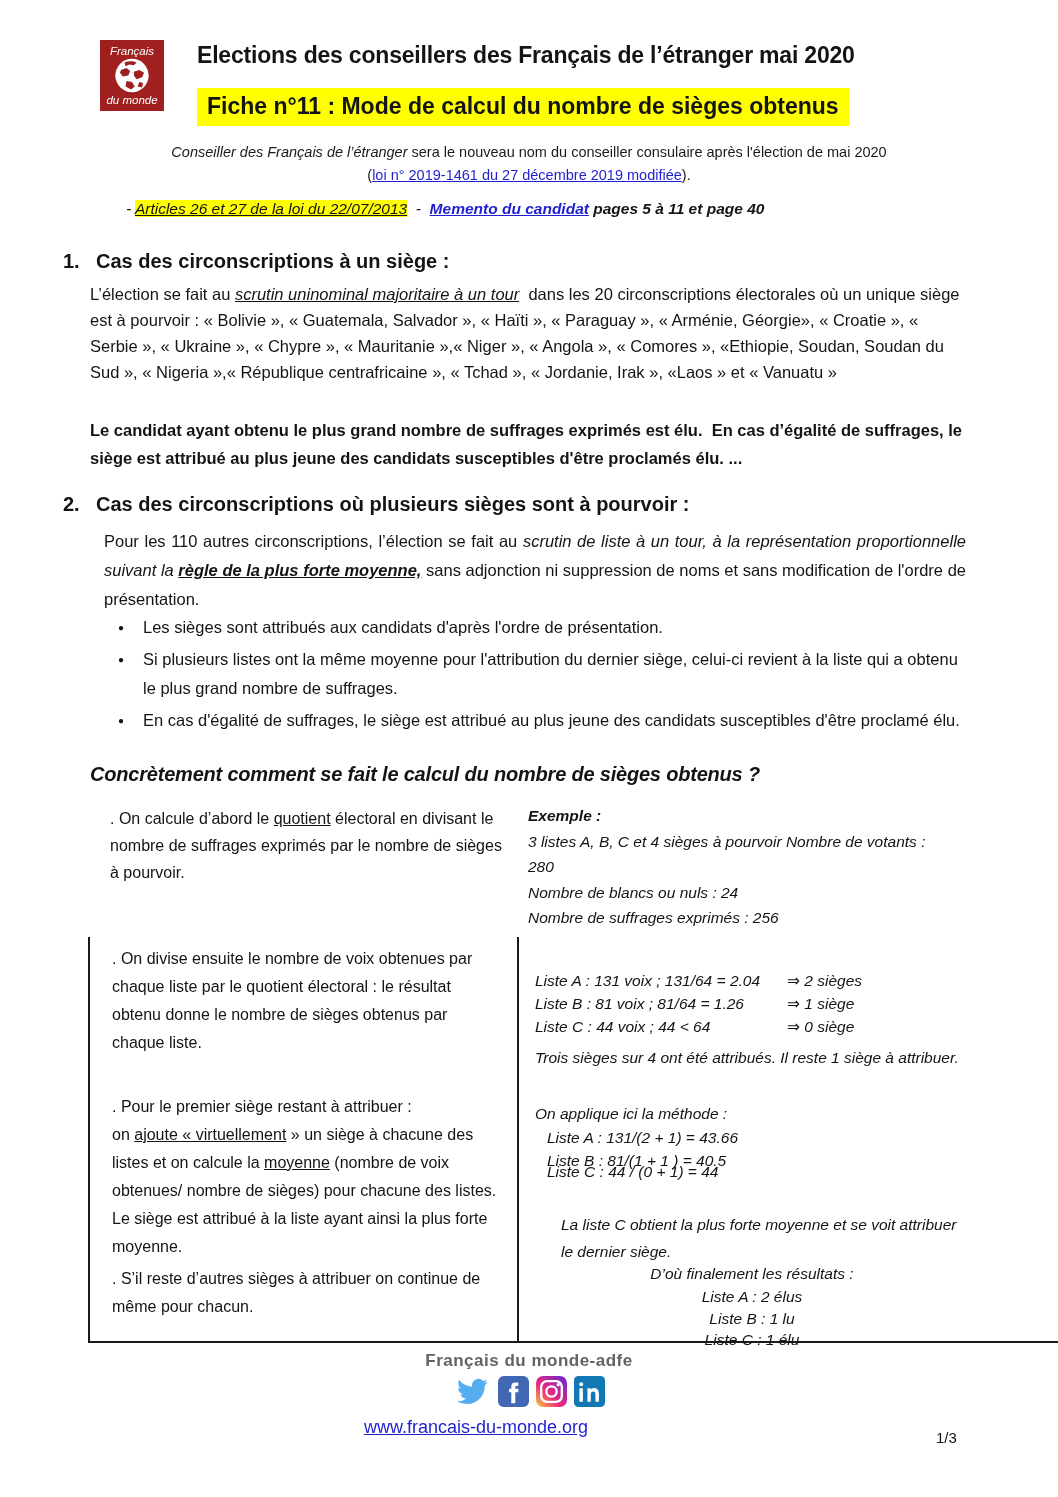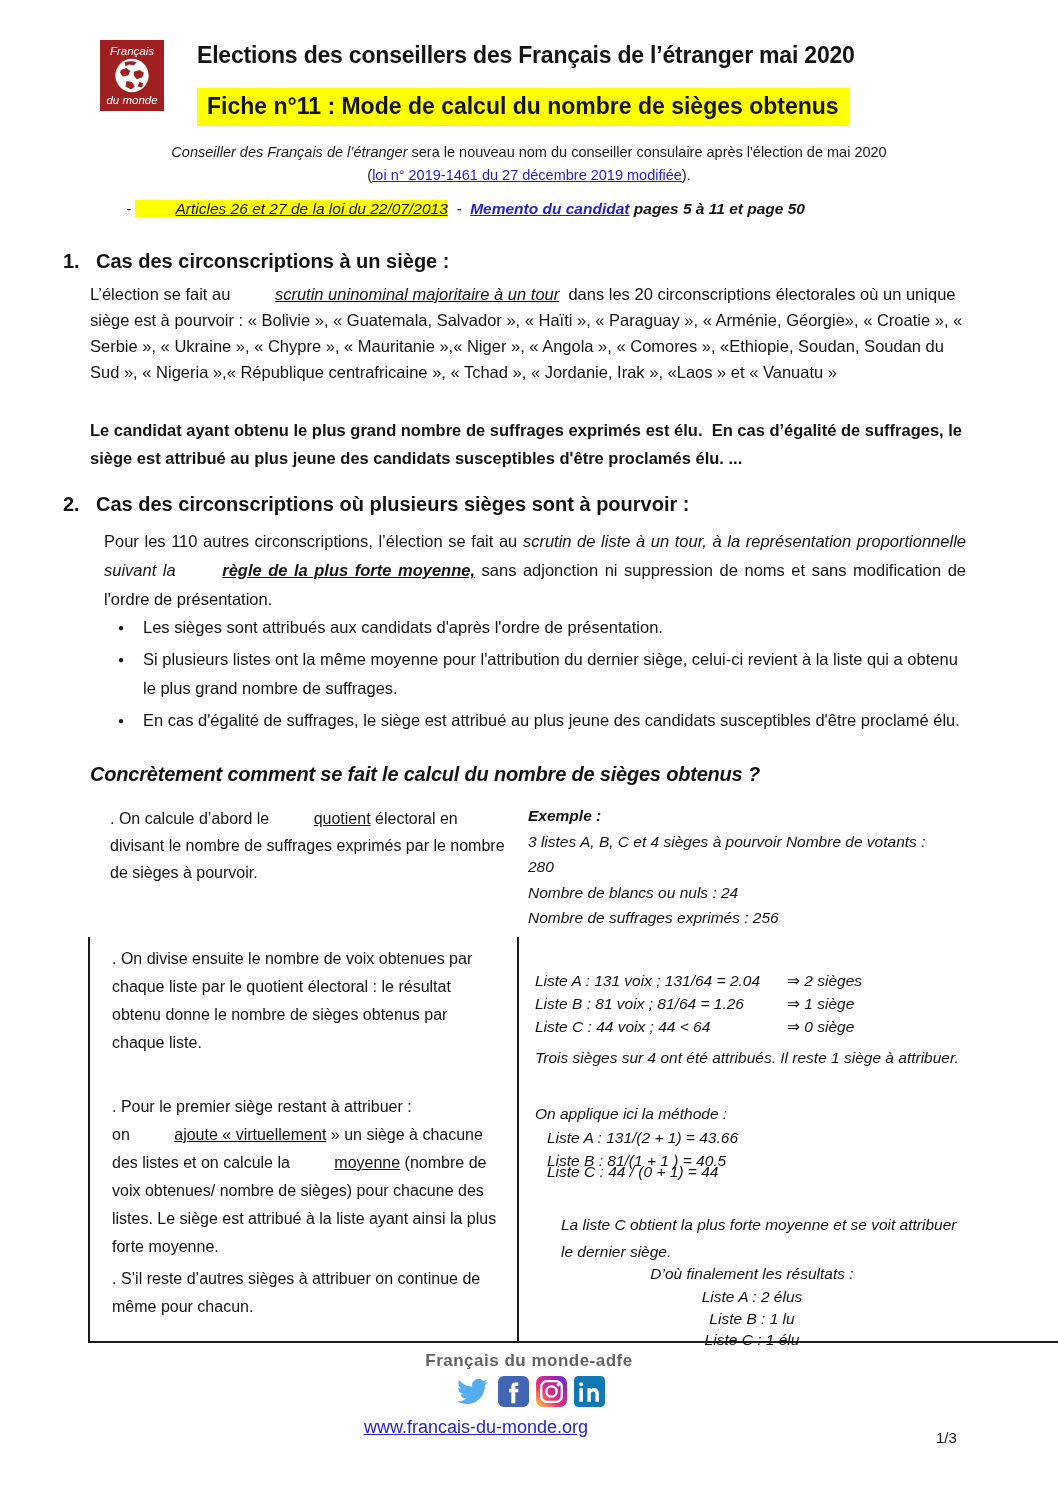--- a/index.html
+++ b/index.html
@@ -18,21 +18,21 @@
   .logo .globe { width:42px; height:42px; }
 
   
   .title { left:197px; top:42px; width:760px; font-size:23px; font-weight:bold; letter-spacing:-0.2px; }
   .subtitle { left:197px; top:88px; background:#ffff00; font-size:23px; font-weight:bold; padding:5px 10px 6px 10px; }
 
   .intro { left:0; top:141px; width:1058px; text-align:center; font-size:14.5px; line-height:23px; color:#1b1b1b; }
   .link { color:#1f1fd0; text-decoration:underline; cursor:pointer; }
   .it { font-style:italic; }
   .bd { font-weight:bold; }
-  .ul { text-decoration:underline;padding-left:40px; }
+  .ul { text-decoration:underline; }
   .hl { background:#ffff00; }
 
   .refs { left:126px; top:200px; font-size:15.5px; font-style:italic; }
 
   .sec-h { left:63px; top:0; display:flex; font-size:20px; font-weight:bold; }
   .sec-h .num { width:33px; }
   .p-body { font-size:16.5px; line-height:26px; }
   .s1p1 { left:90px; top:281px; width:878px; }
   .s1p2 { left:90px; top:416px; width:884px; font-weight:bold; line-height:28px; }
   .s2p1 { left:104px; top:527px; width:862px; line-height:29px; text-align:justify; }
@@ -82,21 +82,21 @@
 
   <div class="abs title" data-bind="header.title">Elections des conseillers des Français de l’étranger mai 2020</div>
   <div class="abs subtitle" data-bind="header.subtitle">Fiche n°11 : Mode de calcul du nombre de sièges obtenus</div>
 
   <div class="abs intro">
     <span class="it" data-bind="intro.italic">Conseiller des Français de l’étranger</span><span data-bind="intro.rest"> sera le nouveau nom du conseiller consulaire après l'élection de mai 2020</span><br>
     <span data-bind="intro.paren_open">(</span><span class="link" data-bind="intro.link">loi n° 2019-1461 du 27 décembre 2019 modifiée</span><span data-bind="intro.paren_close">).</span>
   </div>
 
   <div class="abs refs">
-    <span data-bind="refs.dash1">- </span><span class="hl ul" data-bind="refs.articles">Articles 26 et 27 de la loi du 22/07/2013</span><span data-bind="refs.dash2">  -  </span><span class="link bd" data-bind="refs.memento">Memento du candidat</span><span class="bd" data-bind="refs.pages"> pages 5 à 11 et page 50</span>
+    <span data-bind="refs.dash1">- </span><span class="hl ul" data-bind="refs.articles">Articles 26 et 27 de la loi du 22/07/2013</span><span data-bind="refs.dash2">  -  </span><span class="link bd" data-bind="refs.memento">Memento du candidat</span><span class="bd" data-bind="refs.pages"> pages 5 à 11 et page 40</span>
   </div>
 
   <div class="abs sec-h" style="top:250px;">
     <span class="num" data-bind="section1.number">1.</span>
     <span data-bind="section1.heading">Cas des circonscriptions à un siège :</span>
   </div>
   <div class="abs p-body s1p1">
     <span data-bind="section1.p1_seg1">L’élection se fait au </span><span class="it ul" data-bind="section1.p1_seg2">scrutin uninominal majoritaire à un tour</span><span data-bind="section1.p1_seg3">  dans les 20 circonscriptions électorales où un unique siège est à pourvoir : « Bolivie », « Guatemala, Salvador », « Haïti », « Paraguay », « Arménie, Géorgie», « Croatie », « Serbie », « Ukraine », « Chypre », « Mauritanie »,« Niger », « Angola », « Comores », «Ethiopie, Soudan, Soudan du Sud », « Nigeria »,« République centrafricaine », « Tchad », « Jordanie, Irak », «Laos » et « Vanuatu »</span>
   </div>
   <div class="abs p-body s1p2" data-bind="section1.p2">Le candidat ayant obtenu le plus grand nombre de suffrages exprimés est élu.  En cas d’égalité de suffrages, le siège est attribué au plus jeune des candidats susceptibles d'être proclamés élu. ...</div>

